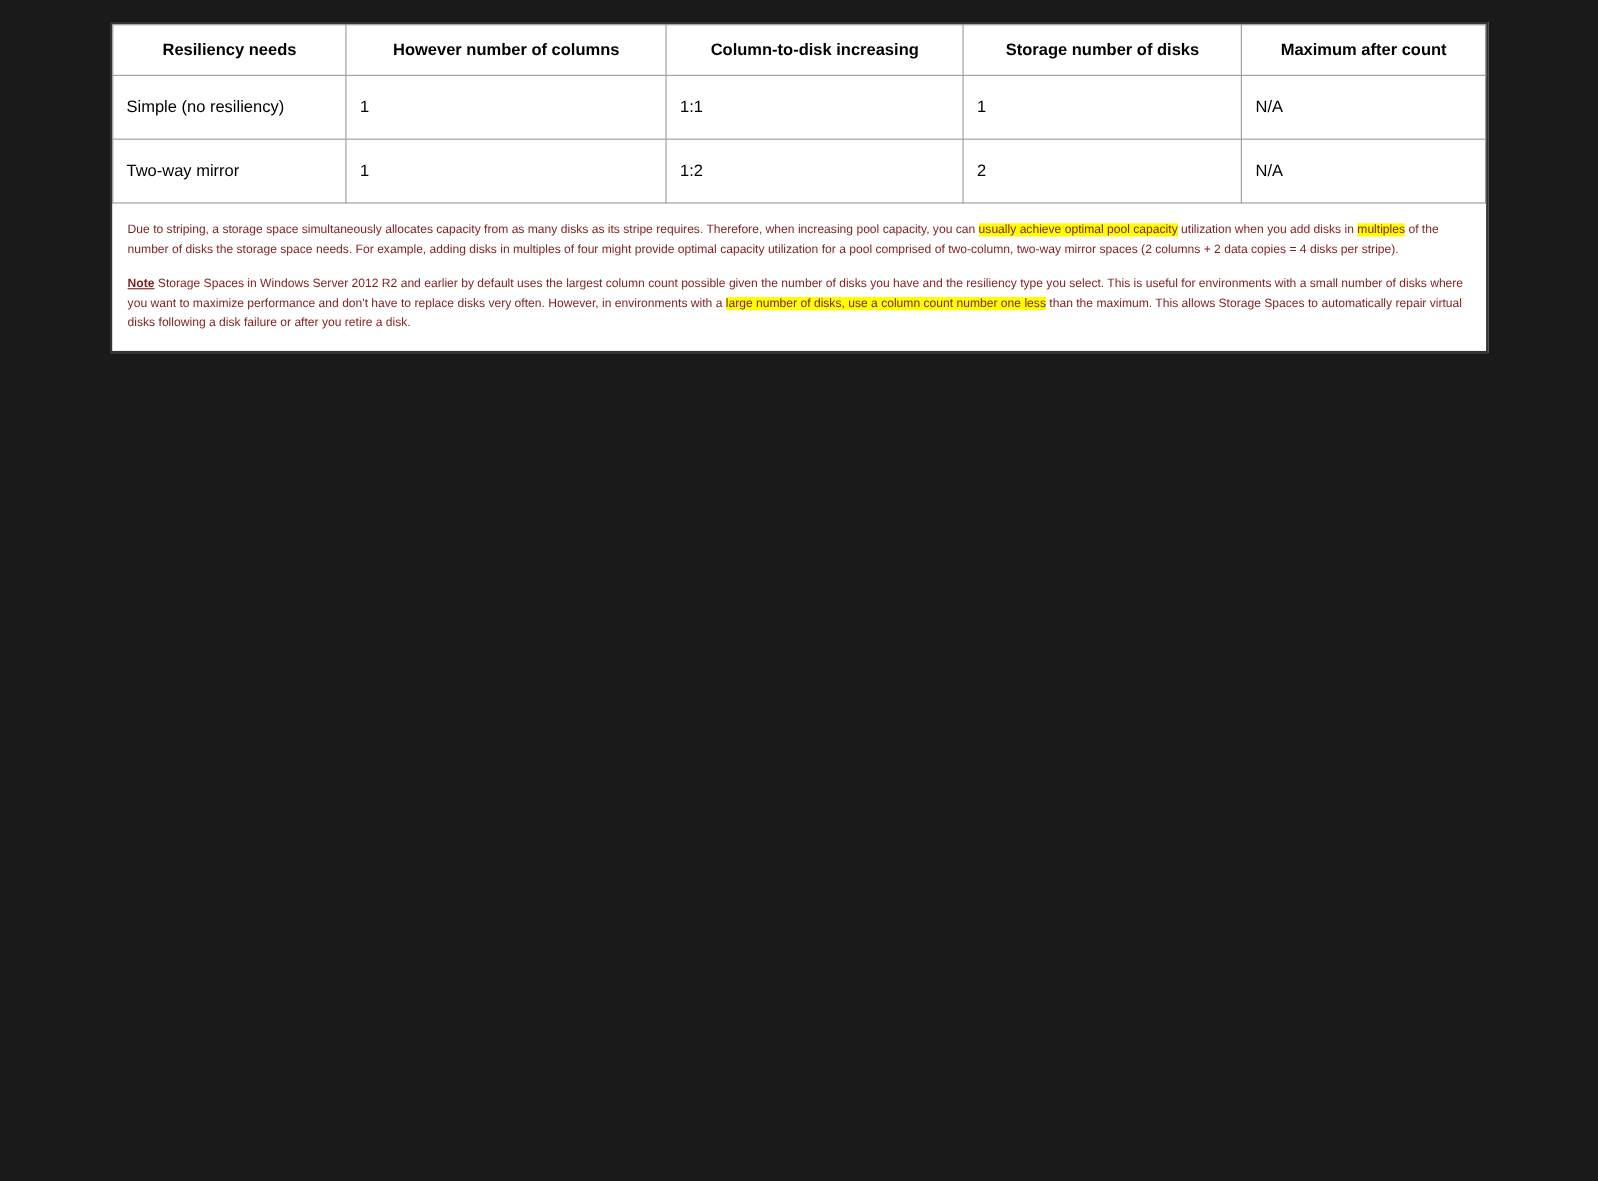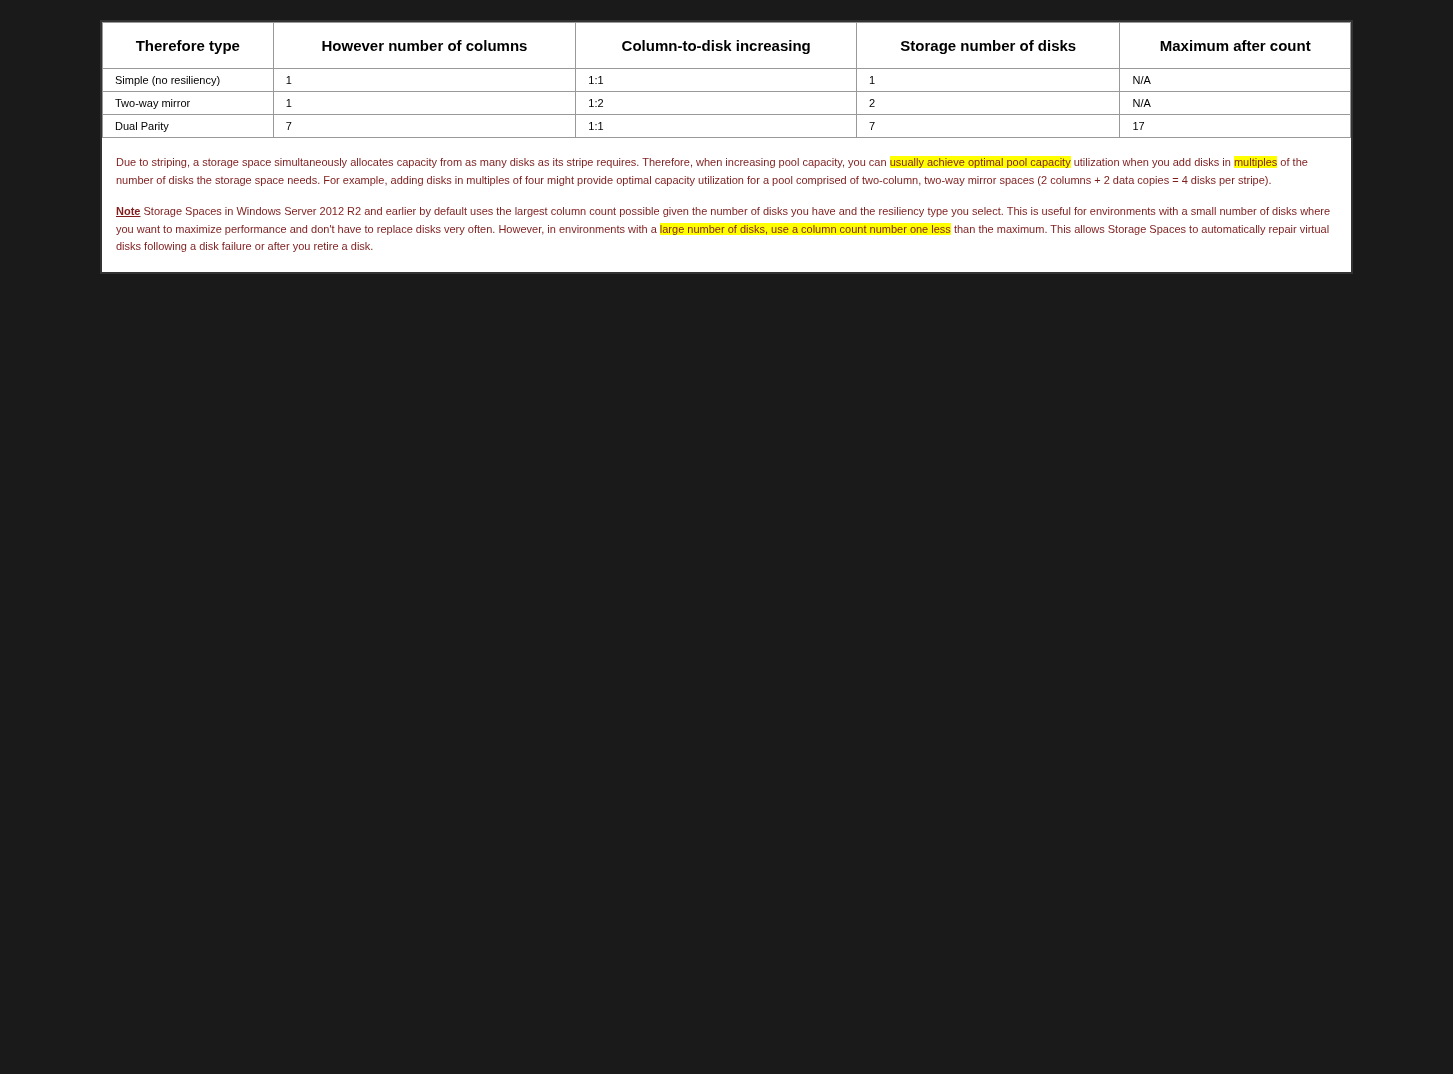--- a/index.html
+++ b/index.html
@@ -25,22 +25,22 @@
     th {
       border: 1px solid #999;
       padding: 14px 12px;
       font-weight: bold;
       font-size: 15px;
       vertical-align: top;
       background: #fff;
     }
     td {
       border: 1px solid #999;
-      padding: 5px 12px;
-      font-size: 11px;
+      padding: 20px 12px;
+      font-size: 15px;
       vertical-align: middle;
     }
     .prose {
       padding: 16px 14px 16px 14px;
     }
     .prose p {
       font-size: 11px;
       line-height: 1.6;
       color: #7f1d1d;
       margin-bottom: 14px;
@@ -59,21 +59,21 @@
       text-decoration: underline;
     }
   </style>
 </head>
 <body>
 
 <div class="container">
   <table>
     <thead>
       <tr>
-        <th>Therefore type</th>
+        <th>Resiliency needs</th>
         <th>However number of columns</th>
         <th>Column-to-disk increasing</th>
         <th>Storage number of disks</th>
         <th>Maximum after count</th>
       </tr>
     </thead>
     <tbody id="table-body">
     <tr>
           <td>Simple (no resiliency)</td>
           <td>1</td>
@@ -81,27 +81,20 @@
           <td>1</td>
           <td>N/A</td>
         </tr>
         <tr>
           <td>Two-way mirror</td>
           <td>1</td>
           <td>1:2</td>
           <td>2</td>
           <td>N/A</td>
         </tr>
-        <tr>
-          <td>Dual Parity</td>
-          <td>7</td>
-          <td>1:1</td>
-          <td>7</td>
-          <td>17</td>
-        </tr>
       </tbody>
   </table>
 
   <div class="prose">
     <p>
       <span>Due to striping, a storage space simultaneously allocates capacity from as many disks as its stripe requires. Therefore, when increasing pool capacity, you can </span><span class="highlight-yellow">usually achieve optimal pool capacity</span><span> utilization when you add disks in </span><span class="highlight-yellow">multiples</span><span> of the number of disks the storage space needs. For example, adding disks in multiples of four might provide optimal capacity utilization for a pool comprised of two-column, two-way mirror spaces (2 columns + 2 data copies = 4 disks per stripe).</span>
     </p>
     <p>
       <strong>Note</strong><span> Storage Spaces in Windows Server 2012 R2 and earlier by default uses the largest column count possible given the number of disks you have and the resiliency type you select. This is useful for environments with a small number of disks where you want to maximize performance and don't have to replace disks very often. However, in environments with a </span><span class="highlight-yellow-2">large number of disks, use a column count number one less</span><span> than the maximum. This allows Storage Spaces to automatically repair virtual disks following a disk failure or after you retire a disk.</span>
     </p>

